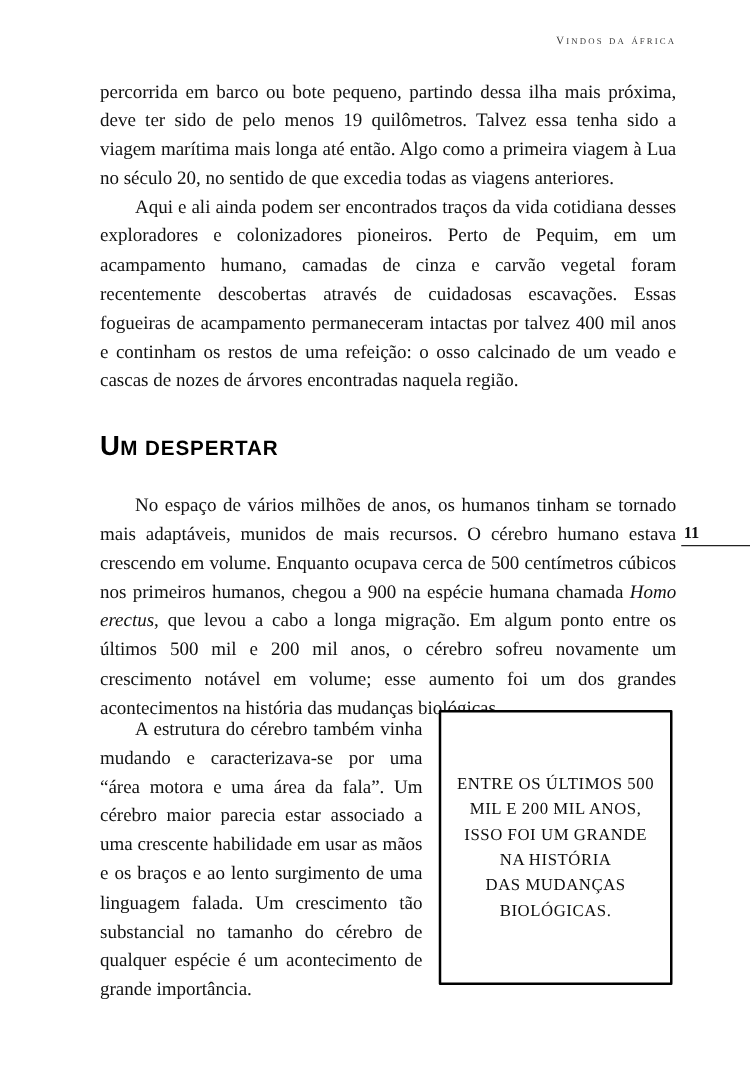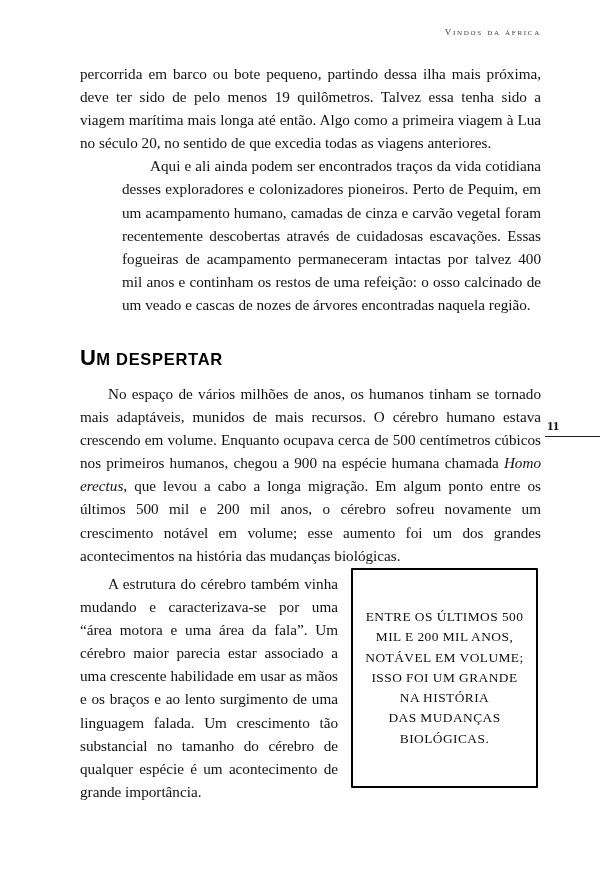--- a/index.html
+++ b/index.html
@@ -60,21 +60,20 @@
     text-align: justify;
     text-justify: inter-word;
     hyphens: manual;
     color: #111111;
   }
   p.body.indent {
     text-indent: 28px;
   }
   p.body + p.body {
     margin-top: 0;
-    margin-left: 42px;
   }
   em { font-style: italic; }
 
   
   .section-heading {
     margin: 0;
     padding: 0;
     position: absolute;
     top: 345px;
     left: 80px;
@@ -88,21 +87,21 @@
     font-size: 22px;
   }
   .section-heading .sh-rest {
     font-size: 16.5px;
     letter-spacing: 0.7px;
   }
 
   
   .content-2 {
     position: absolute;
-    top: 382px;
+    top: 393px;
     left: 80px;
     width: 461px;
   }
 
   
   .content-3 {
     position: absolute;
     top: 572px;
     left: 80px;
     width: 258px;
@@ -186,21 +185,20 @@
   </div>
 
   <div class="content-3">
     <p class="body indent">A estrutura do cérebro também vinha mudando e caracterizava-se por uma “área motora e uma área da fala”. Um cérebro maior parecia estar associado a uma crescente habilidade em usar as mãos e os braços e ao lento surgimento de uma linguagem falada. Um crescimento tão substancial no tamanho do cérebro de qualquer espécie é um acontecimento de grande importância.</p>
   </div>
 
   <div class="pullquote">
     <div class="pullquote-inner">
       <span class="ql">Entre os últimos 500</span>
       <span class="ql">mil e 200 mil anos,</span>
-      <span class="ql">notável em volume;</span>
       <span class="ql">isso foi um grande</span>
       <span class="ql">na história</span>
       <span class="ql">das mudanças</span>
       <span class="ql">biológicas.</span>
     </div>
   </div>
 
   <div class="folio">
     <span class="folio-num">11</span>
     <span class="folio-rule"></span>

